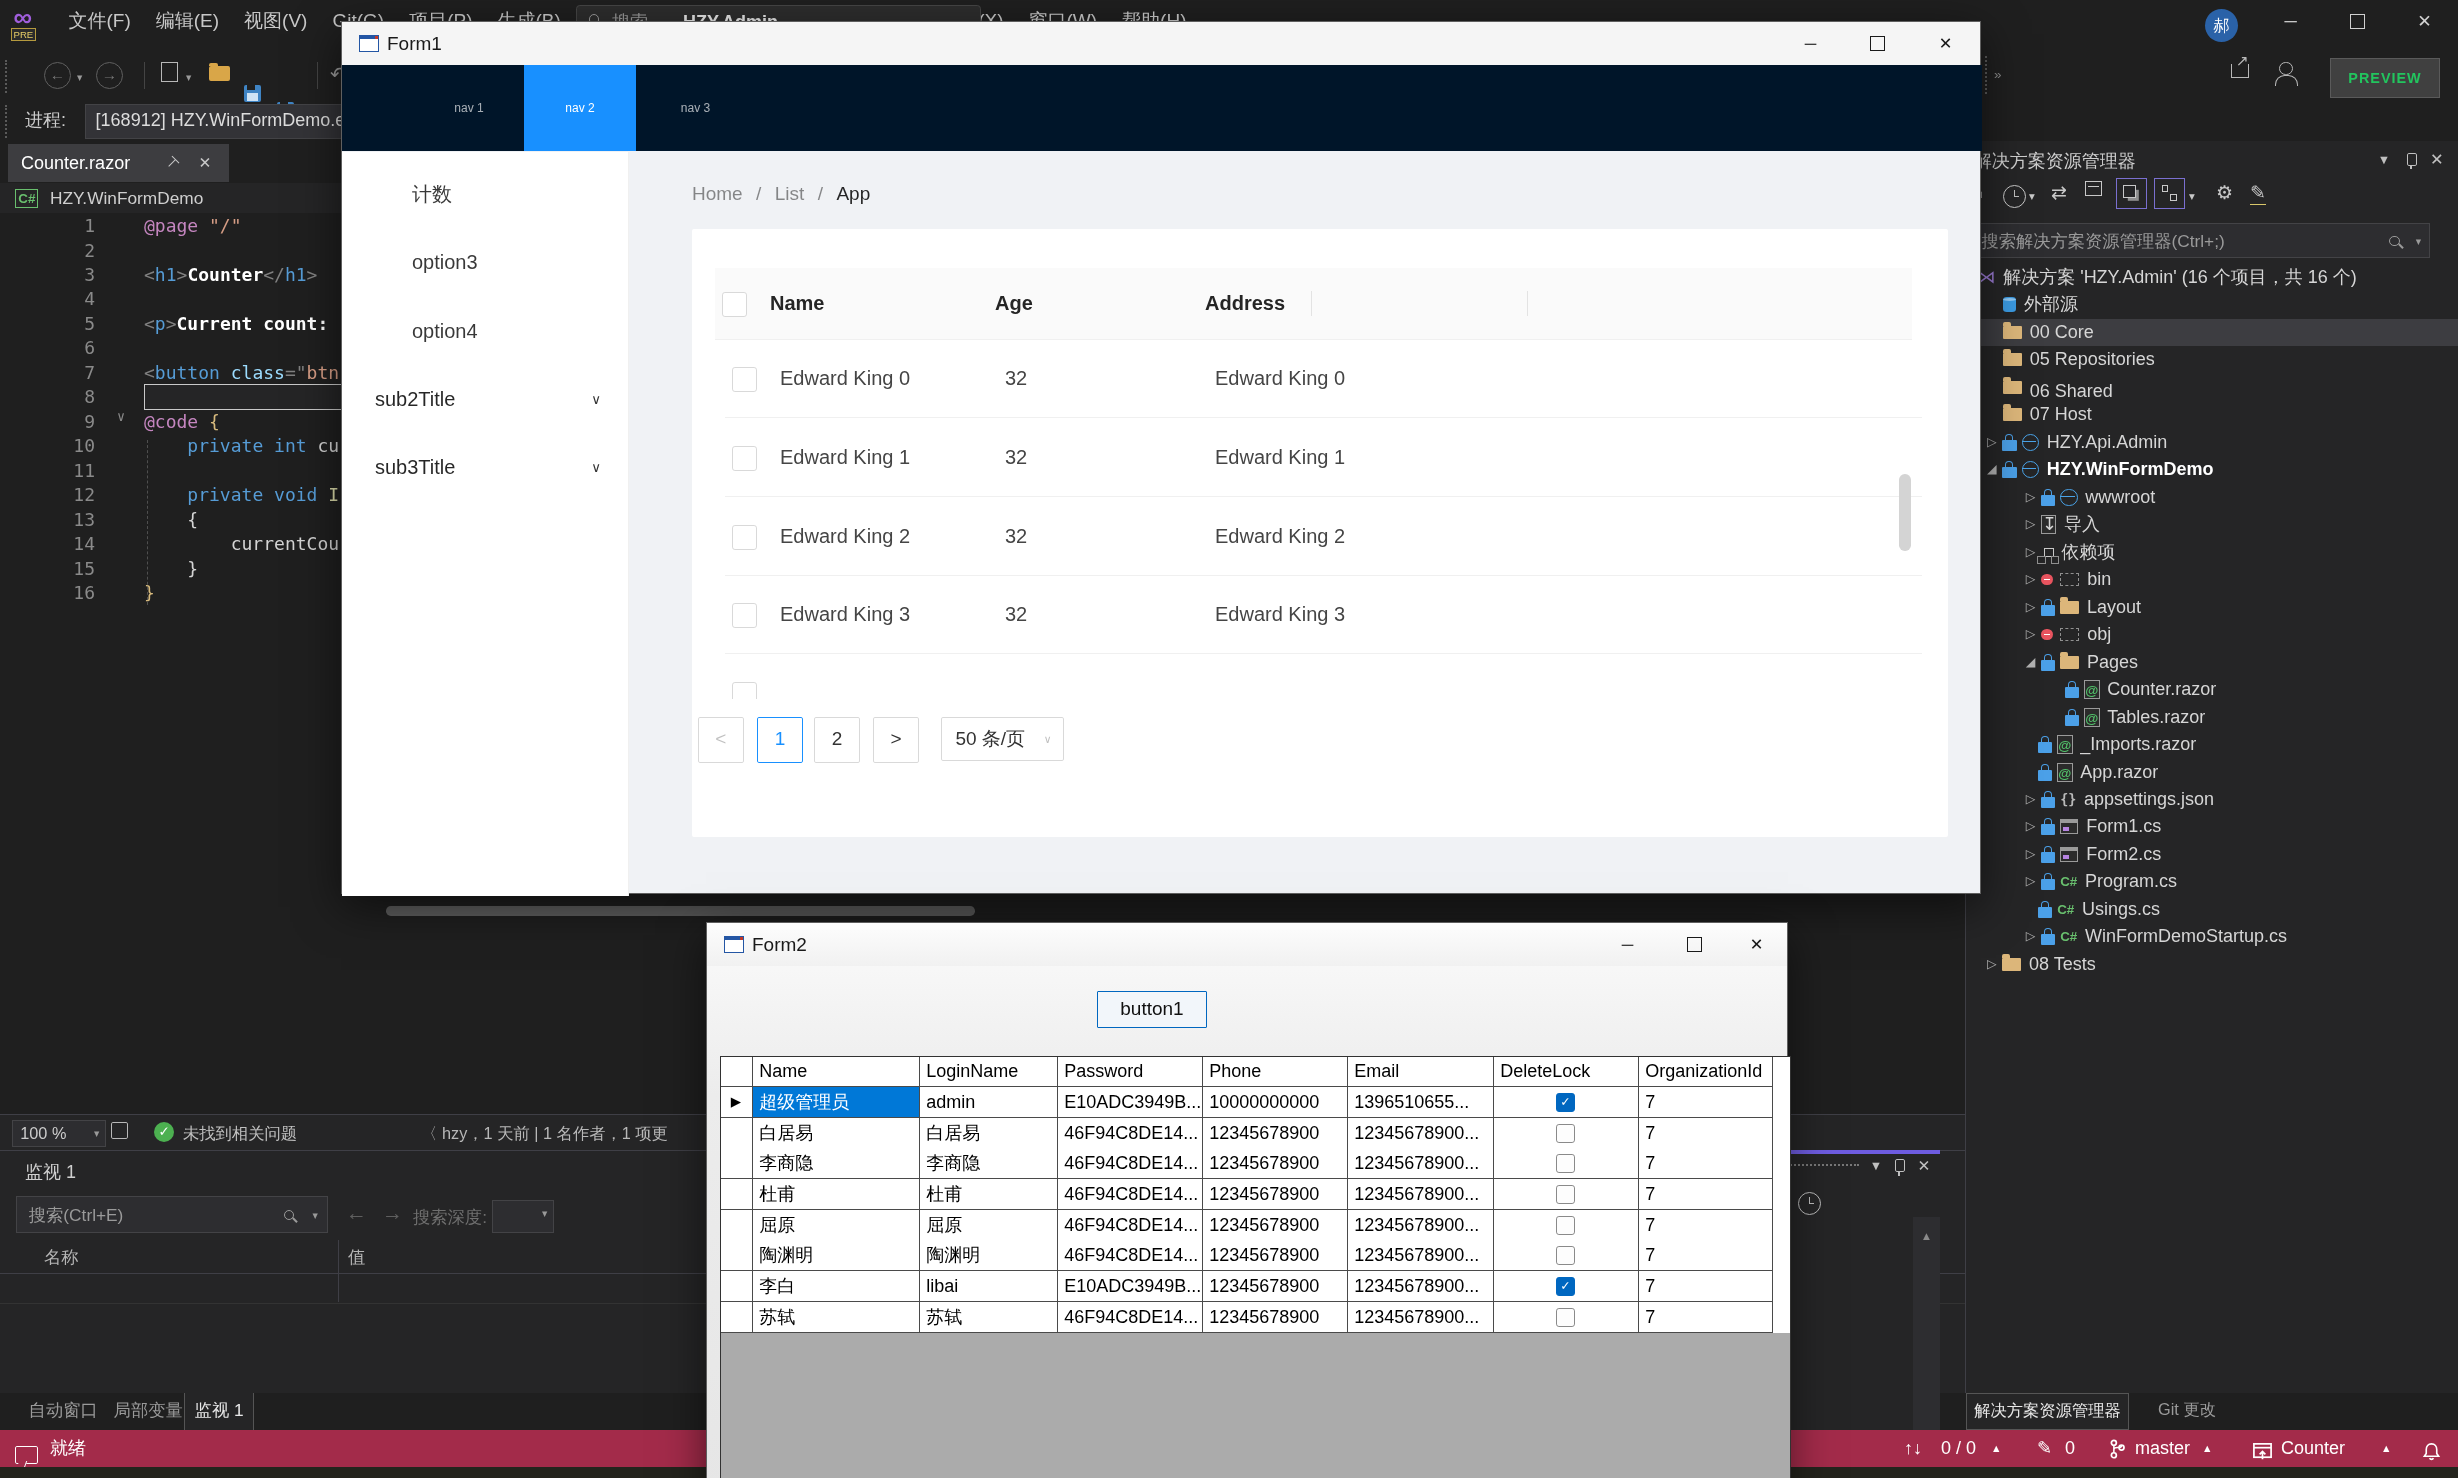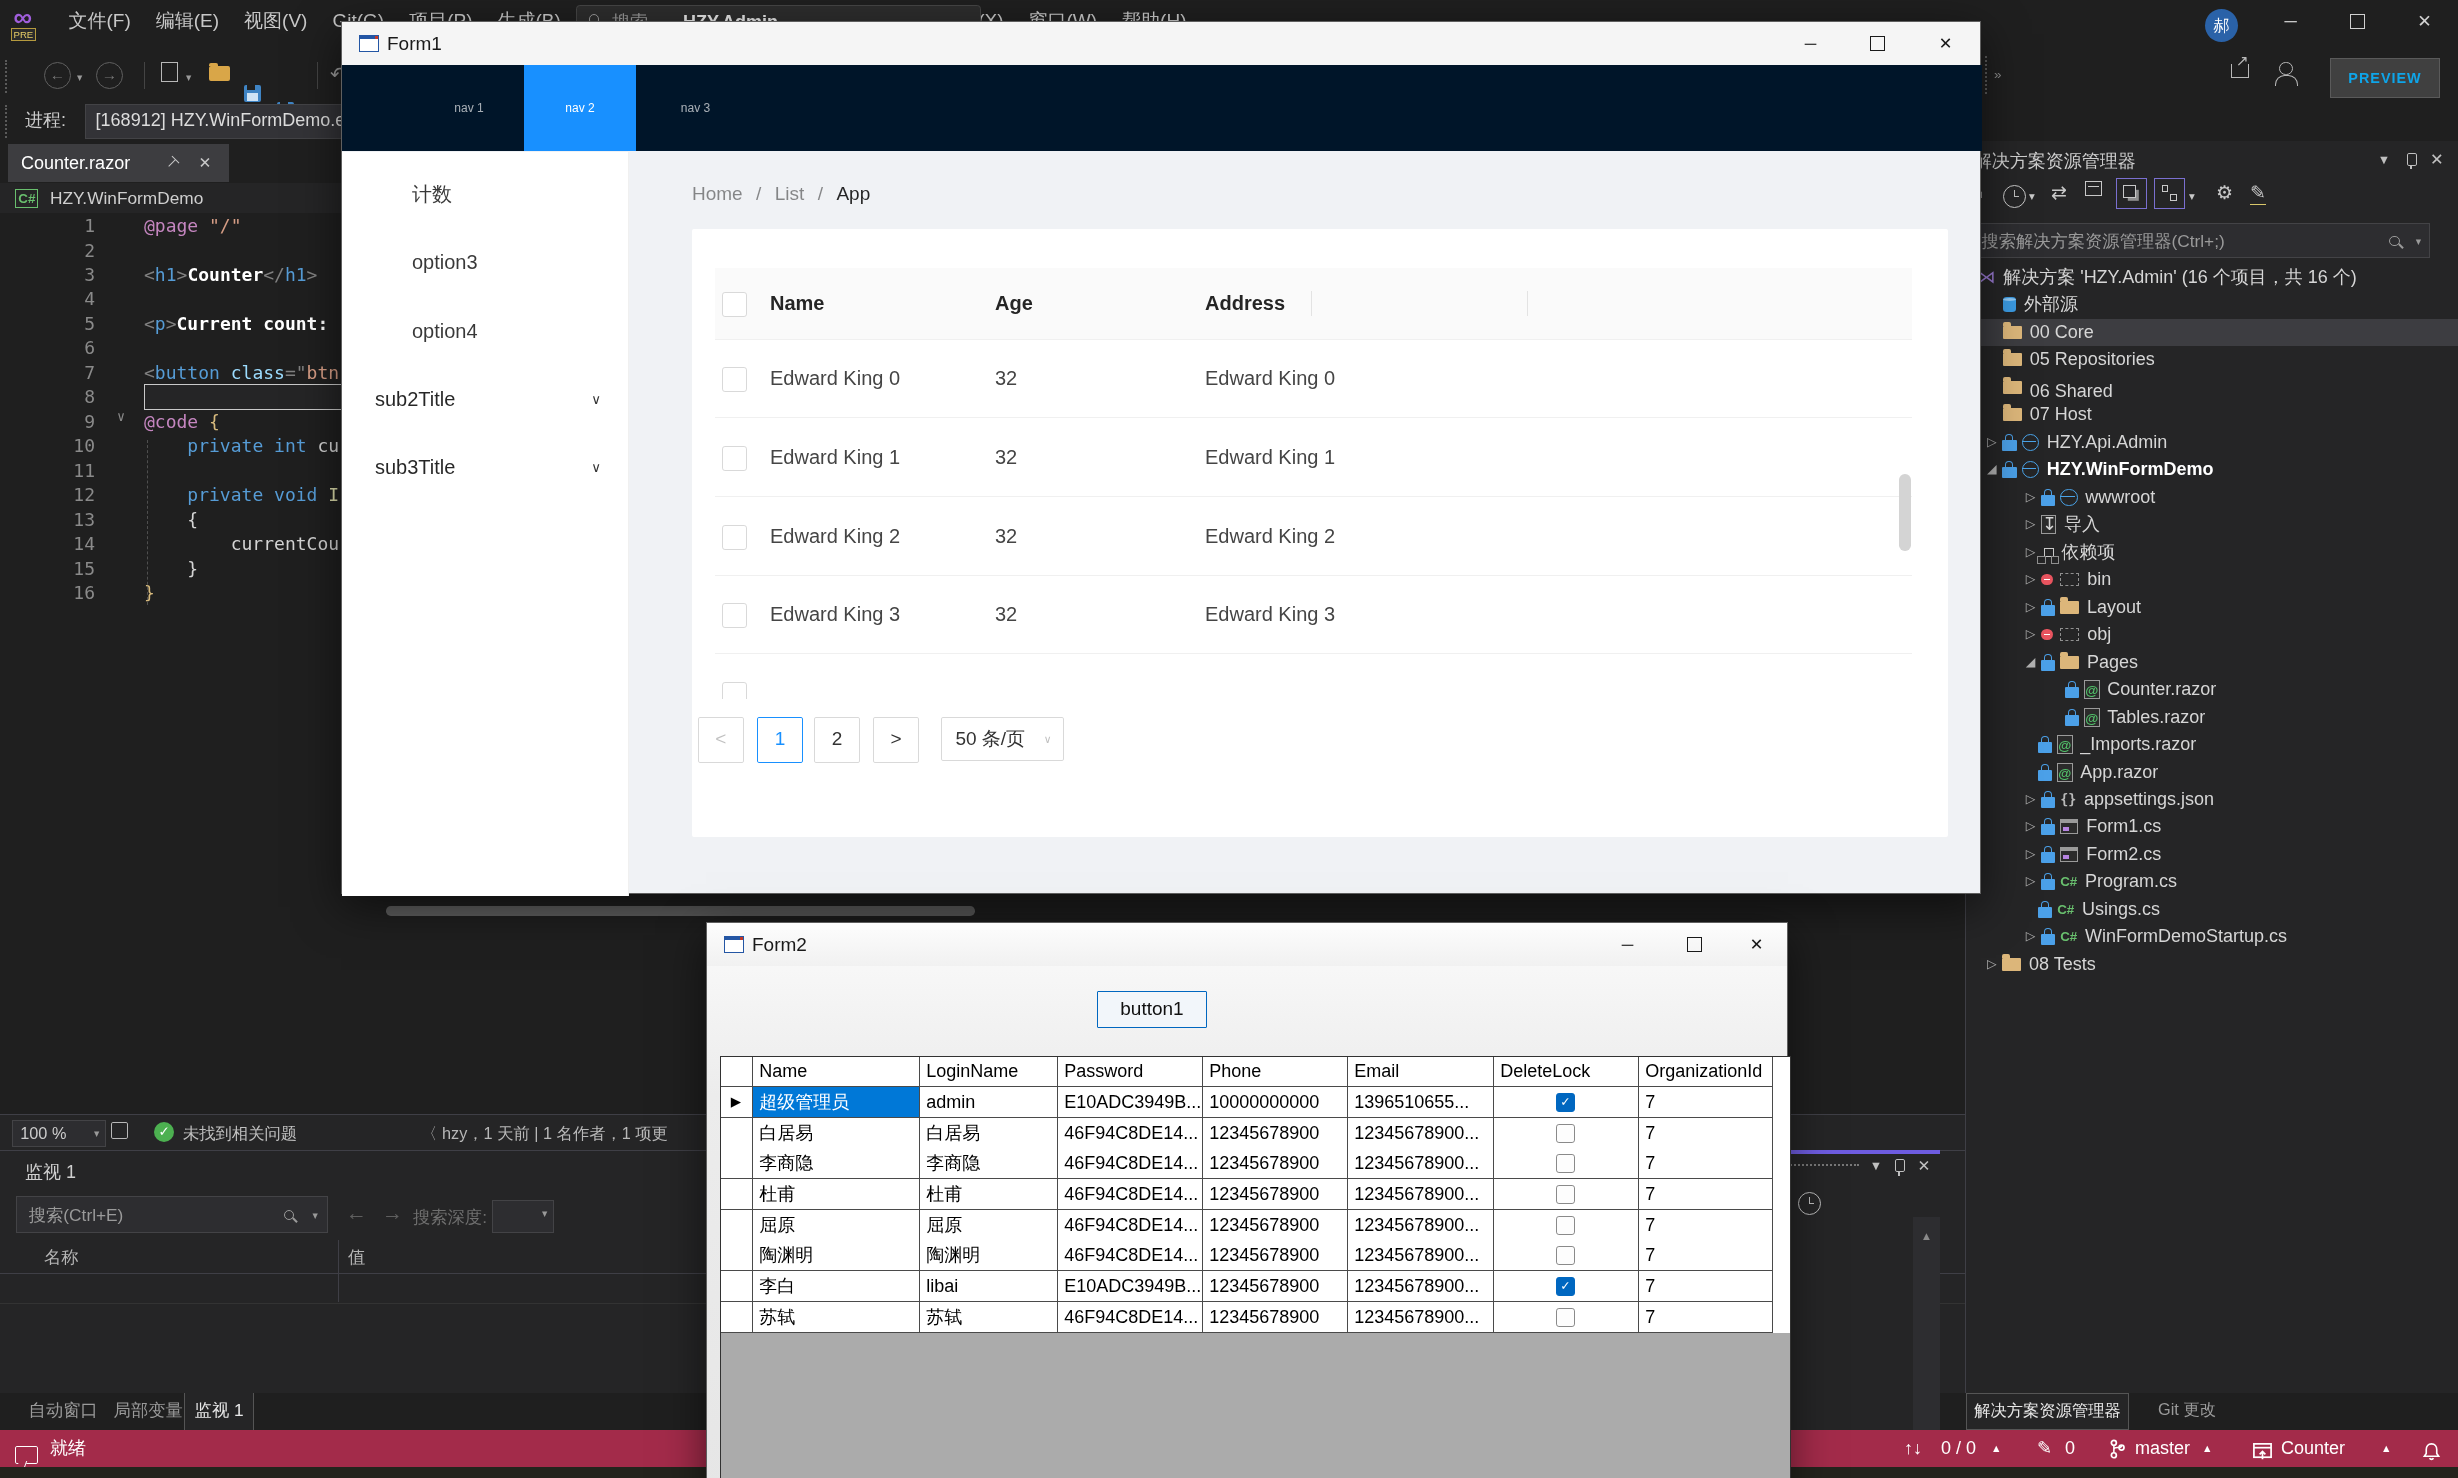--- a/index.html
+++ b/index.html
@@ -23,21 +23,21 @@
   .winbtn{position:absolute;top:0;width:63px;height:43px;text-align:center;line-height:43px;color:#d0d0d0;font-size:17.3px;}
   #row2{position:absolute;left:0;top:54px;width:2458px;height:44px;}
   .tbico{position:absolute;top:7.7px;font-size:20px;color:#b8b8b8;}
   .circ{width:25px;height:25px;border:1.9px solid #5f5f5f;border-radius:50%;color:#7a7a7a;text-align:center;line-height:23px;font-size:15.4px;}
   .caret{color:#9a9a9a;font-size:10.6px;}
   .floppy{width:17.3px;height:17.3px;background:#3f84c4;border-radius:1.9px;position:relative;}
   .floppy::before{content:"";position:absolute;left:2.9px;top:0;width:8.6px;height:5.8px;background:#1f1f1f;}
   .floppy::after{content:"";position:absolute;left:2.9px;top:8.6px;width:11.5px;height:7.7px;background:#cfe3f5;}
   .folder-y{width:21px;height:14.4px;background:#d9a648;border-radius:1.9px;position:relative;margin-top:4.8px;}
   .folder-y::before{content:"";position:absolute;left:0;top:-3.8px;width:8.6px;height:3.8px;background:#d9a648;border-radius:1.9px 1.9px 0 0;}
-  #preview-btn{position:absolute;left:2330px;top:3.8px;width:108px;height:38px;background:#404040;border:1px solid #5a5a5a;color:#0ea5e9;font-size:14.4px;font-weight:bold;text-align:center;line-height:38px;letter-spacing:1px;}
+  #preview-btn{position:absolute;left:2330px;top:3.8px;width:108px;height:38px;background:#404040;border:1px solid #5a5a5a;color:#22c55e;font-size:14.4px;font-weight:bold;text-align:center;line-height:38px;letter-spacing:1px;}
   .grip-v{position:absolute;width:2.9px;border-left:2.9px dotted #5a5a5a;}
   #procrow{position:absolute;left:0;top:99px;width:672px;height:43px;}
   #proc-combo{position:absolute;left:85px;top:4.8px;width:365px;height:33px;background:#333337;border:1px solid #434346;line-height:31px;font-size:18px;color:#ddd;padding-left:9.6px;overflow:hidden;white-space:nowrap;}
 
   
   #tabstrip{position:absolute;left:0;top:144px;width:1965px;height:38px;background:#1f1f1f;}
   #doc-tab{position:absolute;left:7.7px;top:0;width:221px;height:38px;background:#3d3d40;color:#fff;font-size:18px;line-height:38px;padding-left:13.4px;box-sizing:border-box;}
   #projrow{position:absolute;left:0;top:183px;width:1965px;height:31px;background:#252526;border-bottom:1px solid #333;font-size:17.3px;line-height:31px;color:#cfcfcf;}
   #editor{position:absolute;left:0;top:213px;width:1965px;height:901px;background:#1f1f1f;font-family:"DejaVu Sans Mono","Liberation Mono",monospace;font-size:18px;}
   .codeline{position:absolute;left:0;height:25px;line-height:25px;white-space:pre;}
@@ -127,21 +127,21 @@
   .f1-item{position:relative;height:63px;line-height:63px;padding-left:70px;font-size:20px;color:rgba(0,0,0,.78);margin-bottom:5.8px;}
   .f1-item.sel{background:#e6f7ff;color:#1890ff;}
   .f1-item.sel::after{content:"";position:absolute;right:0;top:0;width:3.8px;height:63px;background:#1890ff;}
   #f1-crumb{position:absolute;left:350px;top:161px;font-size:19px;color:rgba(0,0,0,.45);}
   #f1-crumb .sep{margin:0 13.4px;}
   #f1-crumb .last{color:rgba(0,0,0,.85);}
   #f1-card{position:absolute;left:350px;top:207px;width:1256px;height:608px;background:#fff;border-radius:1.9px;}
   #f1-thead{position:absolute;left:23px;top:39px;width:1197px;height:71px;background:#fafafa;border-bottom:1px solid #f0f0f0;}
   .f1-th{position:absolute;top:0;line-height:71px;font-size:20px;font-weight:bold;color:#252525;}
   .f1-colsep{position:absolute;top:23px;width:1px;height:25px;background:#e3e3e3;}
-  #f1-tbody{position:absolute;left:23px;top:110px;width:1197px;height:360px;overflow:hidden;text-decoration:underline;}
+  #f1-tbody{position:absolute;left:33px;top:110px;width:1197px;height:360px;overflow:hidden;text-decoration:underline;}
   .f1-tr{position:absolute;left:0;width:1197px;height:79px;border-bottom:1px solid #f0f0f0;box-sizing:border-box;}
   .f1-td{position:absolute;line-height:79px;font-size:20px;color:#454545;}
   .antcb{position:absolute;width:23px;height:23px;border:1px solid #d9d9d9;border-radius:2.9px;background:#fff;}
   #f1-scroll{position:absolute;left:1207px;top:245px;width:11.5px;height:77px;background:#d4d4d4;border-radius:5.8px;}
   .pgbtn{position:absolute;top:488px;width:44px;height:44px;border:1px solid #d9d9d9;border-radius:1.9px;background:#fff;text-align:center;line-height:42px;font-size:19px;color:#333;}
   .pgbtn.active{border-color:#1890ff;color:#1890ff;}
   .pgbtn.dis{color:rgba(0,0,0,.25);}
   #f1-pgsel{position:absolute;top:488px;left:249px;width:123px;height:44px;border:1px solid #d9d9d9;border-radius:1.9px;background:#fff;line-height:42px;font-size:19px;color:#333;padding-left:13.4px;box-sizing:border-box;}
   #form2{left:706px;top:922px;width:1082px;height:576px;background:linear-gradient(#fbfbfb,#ececec 30%,#e6e6e6);z-index:70;}
   #form2 .wf-title{background:linear-gradient(#fdfdfd,#f1f1f1);}

